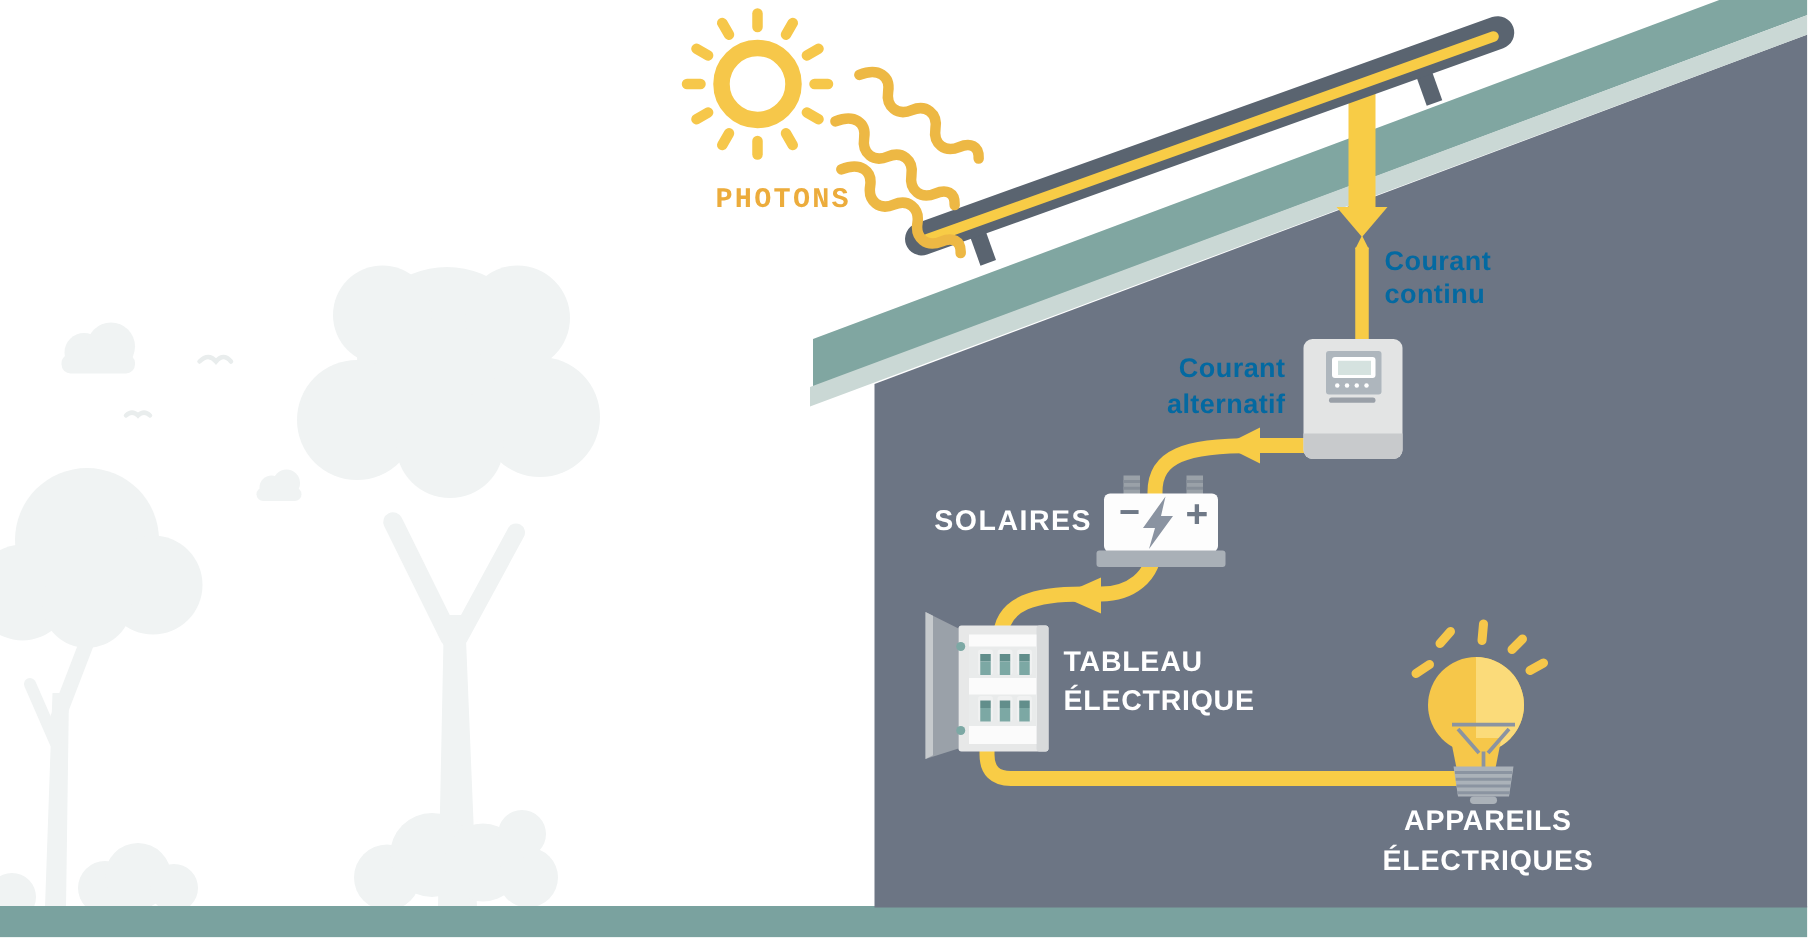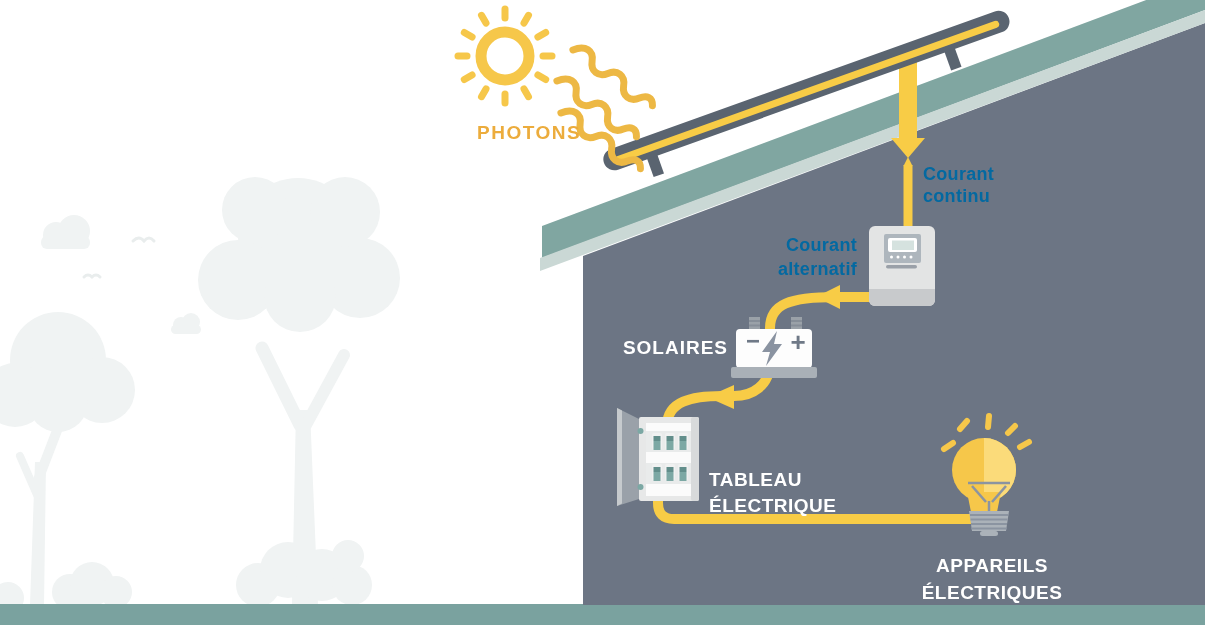--- a/index.html
+++ b/index.html
@@ -3,31 +3,31 @@
 <meta charset="utf-8">
 <style>
   html,body{margin:0;padding:0;background:#fff;}
   #stage{
     position:relative;width:1205px;height:625px;overflow:hidden;background:#ffffff;
     font-family:"Liberation Sans", sans-serif;
   }
   #scene-svg{position:absolute;left:0;top:0;}
   .lbl{position:absolute;font-weight:700;white-space:pre-line;}
   .lbl-slate{color:#5E6B7A;}
-  .lbl-gold{color:#ECAC3C;}
+  .lbl-gold{color:#ECAC3C;font-family:Liberation Mono, monospace;}
   .lbl-yellow{color:#0369a1;}
   .lbl-white{color:#FFFFFF;}
   #panneaux-label{left:675px;top:28px;font-size:19px;letter-spacing:1px;line-height:22px;}
   #photons-label{left:477px;top:122px;font-size:19px;letter-spacing:1.5px;}
   #courant-continu-label{left:923px;top:163px;font-size:18px;letter-spacing:.3px;line-height:22px;}
   #courant-alternatif-label{left:727px;top:233px;width:130px;text-align:right;font-size:18px;letter-spacing:.3px;line-height:24px;}
   #onduleur-label{left:870px;top:314px;font-size:19px;letter-spacing:.5px;line-height:22px;}
   #batterie-label{left:598px;top:337px;width:130px;text-align:right;font-size:19px;letter-spacing:1px;}
-  #tableau-label{left:709px;top:429px;font-size:19px;letter-spacing:.5px;line-height:26px;margin-top:38px;}
-  #appareils-label{left:902px;top:552px;width:180px;text-align:center;font-size:19px;letter-spacing:.5px;line-height:27px;}
+  #tableau-label{left:709px;top:429px;font-size:19px;letter-spacing:.5px;line-height:26px;}
+  #appareils-label{left:902px;top:534px;width:180px;text-align:center;font-size:19px;letter-spacing:.5px;line-height:27px;}
 </style>
 </head>
 <body>
 
 <div id="stage">
 
 <svg id="scene-svg" width="1205" height="625" viewBox="0 0 1205 625">
   <defs>
     <path id="wavepath" d="M0,5 C7,-7 17,-7 22,2 C27,11 37,11 42,2 C47,-7 57,-7 62,2 C67,11 77,11 82,2 C86,-5 92,-7 97,0" fill="none" stroke-width="7" stroke-linecap="round"></path>
   </defs>

